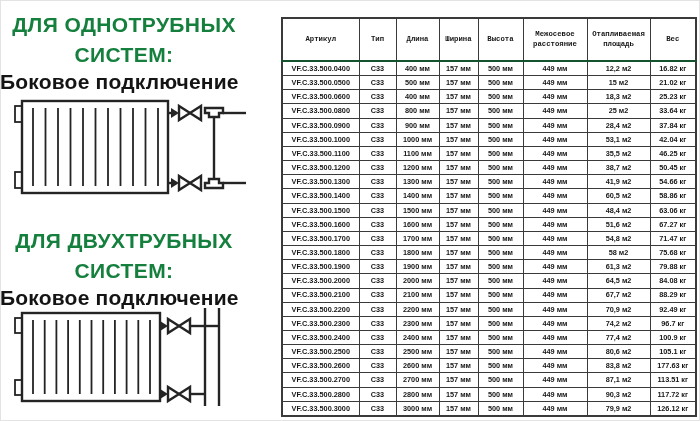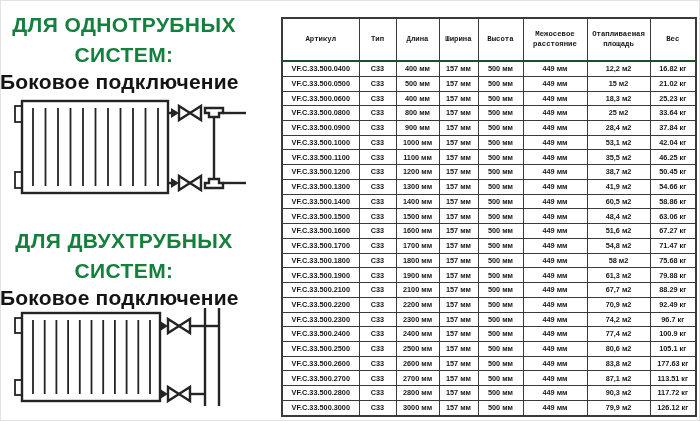--- a/index.html
+++ b/index.html
@@ -312,20 +312,30 @@
         <td>VF.C.33.500.1900</td>
         <td>C33</td>
         <td>1900 мм</td>
         <td>157 мм</td>
         <td>500 мм</td>
         <td>449 мм</td>
         <td>61,3 м2</td>
         <td>79.88 кг</td>
       </tr>
       <tr>
+        <td>VF.C.33.500.2000</td>
+        <td>C33</td>
+        <td>2000 мм</td>
+        <td>157 мм</td>
+        <td>500 мм</td>
+        <td>449 мм</td>
+        <td>64,5 м2</td>
+        <td>84.08 кг</td>
+      </tr>
+      <tr>
         <td>VF.C.33.500.2100</td>
         <td>C33</td>
         <td>2100 мм</td>
         <td>157 мм</td>
         <td>500 мм</td>
         <td>449 мм</td>
         <td>67,7 м2</td>
         <td>88.29 кг</td>
       </tr>
       <tr>

